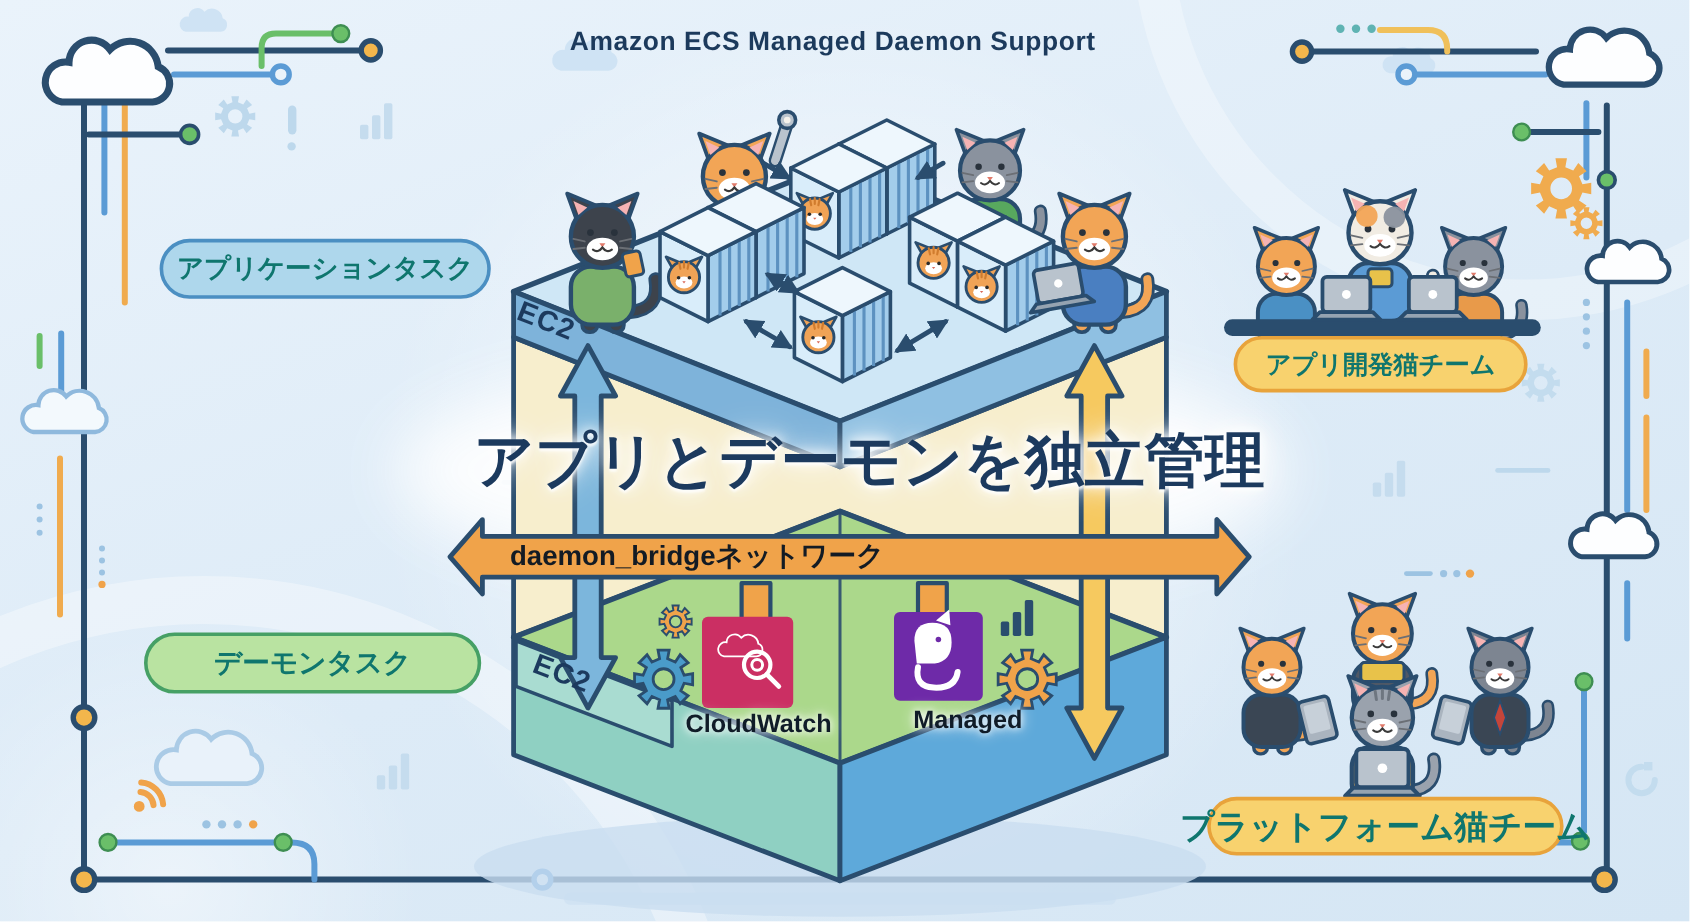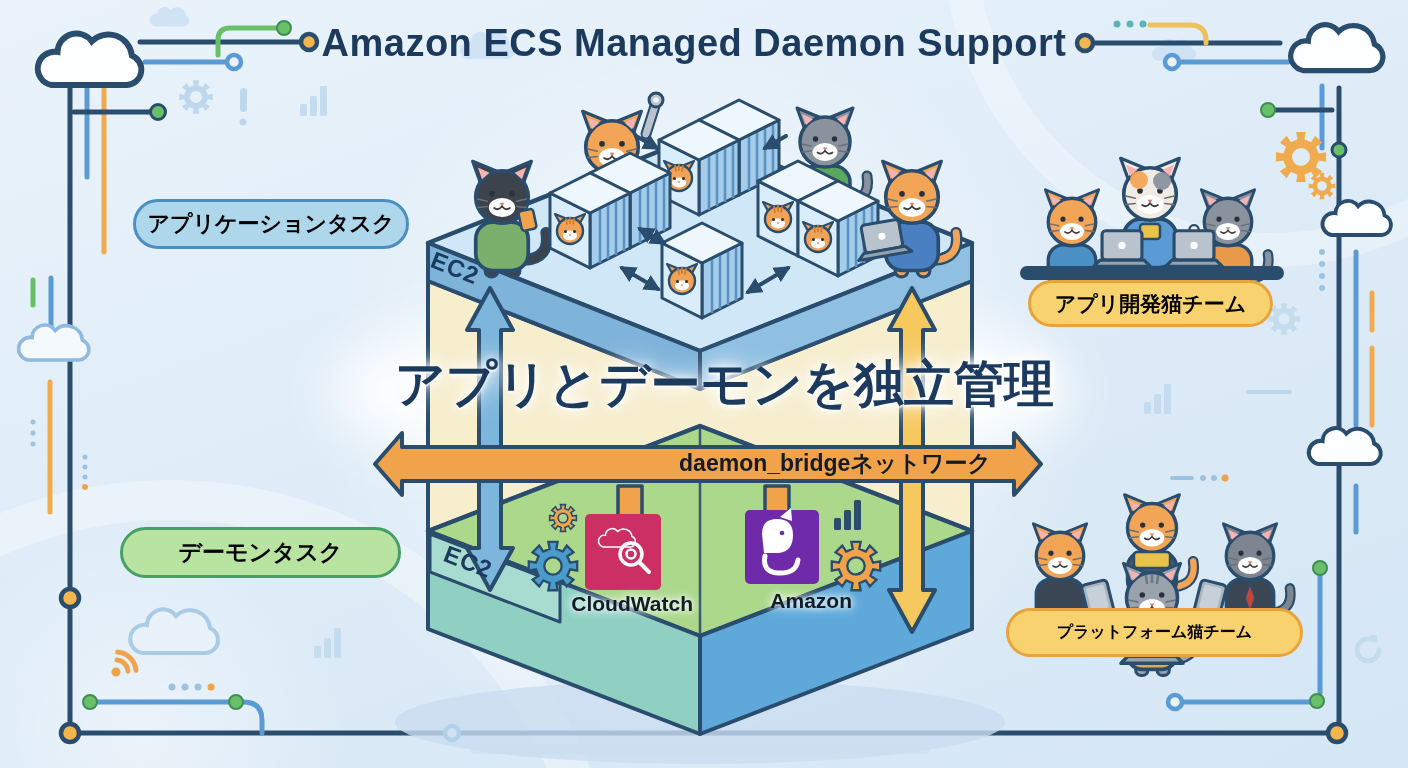--- a/index.html
+++ b/index.html
@@ -4,35 +4,35 @@
 <style>
   *{margin:0;padding:0;box-sizing:border-box}
   html,body{width:1408px;height:768px;overflow:hidden;font-family:"Liberation Sans",sans-serif}
   .canvas{position:relative;width:1408px;height:768px;overflow:hidden;
     background:
       radial-gradient(circle 540px at 50% 52%, rgba(255,255,255,.78), rgba(255,255,255,0) 72%),
       radial-gradient(circle 300px at 10% 96%, rgba(255,255,255,.45), rgba(255,255,255,0) 70%),
       linear-gradient(160deg,#eaf3fb 0%,#ddebf7 55%,#d5e6f4 100%);}
   svg.scene{position:absolute;left:0;top:0}
   .ov{position:absolute;color:#1c3a5e}
-  .title{left:264px;top:22px;width:860px;text-align:center;font-size:38px;font-weight:800;color:#1c3a5c;letter-spacing:.5px}
+  .title{left:264px;top:22px;width:860px;text-align:center;font-size:22px;font-weight:800;color:#1c3a5c;letter-spacing:.5px}
   .caption{left:350px;top:351px;width:704px;text-align:right;font-size:50px;font-weight:800;white-space:nowrap;
     text-shadow:0 0 10px #fff,0 0 18px #fff,0 0 30px rgba(255,255,255,.95),0 2px 2px rgba(255,255,255,.8)}
-  .network{left:425px;top:448px;width:566px;text-align:right;font-size:23px;font-weight:700;color:#131b24;white-space:nowrap}
+  .network{left:425px;top:448px;width:566px;text-align:left;font-size:23px;font-weight:700;color:#131b24;white-space:nowrap}
   .ec2a{left:437px;top:246px;font-size:24px;font-weight:700;transform:rotate(21.5deg);transform-origin:0 0;letter-spacing:1px}
   .ec2b{left:450px;top:540px;font-size:24px;font-weight:700;transform:rotate(21deg);transform-origin:0 0;letter-spacing:1px}
   .svc{width:140px;text-align:right;font-size:21px;font-weight:800;color:#101c28;white-space:nowrap;
     text-shadow:0 0 6px #fff,0 0 12px #fff}
   .svc.cw{left:553px;top:592px}
   .svc.dd{left:712px;top:589px}
-  .pill{position:absolute;display:flex;align-items:center;justify-content:center;border-radius:32px;font-weight:700;color:#000000;white-space:nowrap}
+  .pill{position:absolute;display:flex;align-items:center;justify-content:center;border-radius:32px;font-weight:700;color:#0f766e;white-space:nowrap}
   .pill.app{left:133px;top:199px;width:276px;height:50px;font-size:22px;background:#aed7ec;border:3px solid #4b8fc2}
   .pill.daemon{left:120px;top:527px;width:281px;height:51px;font-size:23px;background:#b9e3a1;border:3px solid #46a065}
   .pill.team1{left:1028px;top:280px;width:245px;height:47px;font-size:21px;background:#f8d26e;border:3px solid #e8a33b}
-  .pill.team2{left:1006px;top:608px;width:297px;height:49px;font-size:16px;background:#f8d26e;border:3px solid #e8a33b}
+  .pill.team2{left:1006px;top:664px;width:297px;height:49px;font-size:28px;background:#f8d26e;border:3px solid #e8a33b}
 </style>
 </head>
 <body>
 
 <div class="canvas">
 
 <svg class="scene" width="1408" height="768" viewBox="0 0 1408 768">
 <defs>
   <marker id="ah" viewBox="0 0 10 10" refX="8" refY="5" markerWidth="4.2" markerHeight="4.2" orient="auto-start-reverse">
     <path d="M0,0 L10,5 L0,10 Z" fill="#2a4d6e"></path>
@@ -327,21 +327,21 @@
   <use href="#laptopP" transform="translate(1152,654) scale(1.15)"></use>
 </g>
 </svg>
 
 <div class="ov title">Amazon ECS Managed Daemon Support</div>
 <div class="ov caption">アプリとデーモンを独立管理</div>
 <div class="ov network">daemon_bridgeネットワーク</div>
 <div class="ov ec2a">EC2</div>
 <div class="ov ec2b">EC2</div>
 <div class="ov svc cw">CloudWatch</div>
-<div class="ov svc dd">Amazon</div>
+<div class="ov svc dd">Managed</div>
 <div class="pill app">
       <span>アプリケーションタスク</span>
     </div>
 <div class="pill team1">
       <span>アプリ開発猫チーム</span>
     </div>
 <div class="pill daemon">
       <span>デーモンタスク</span>
     </div>
 <div class="pill team2">

